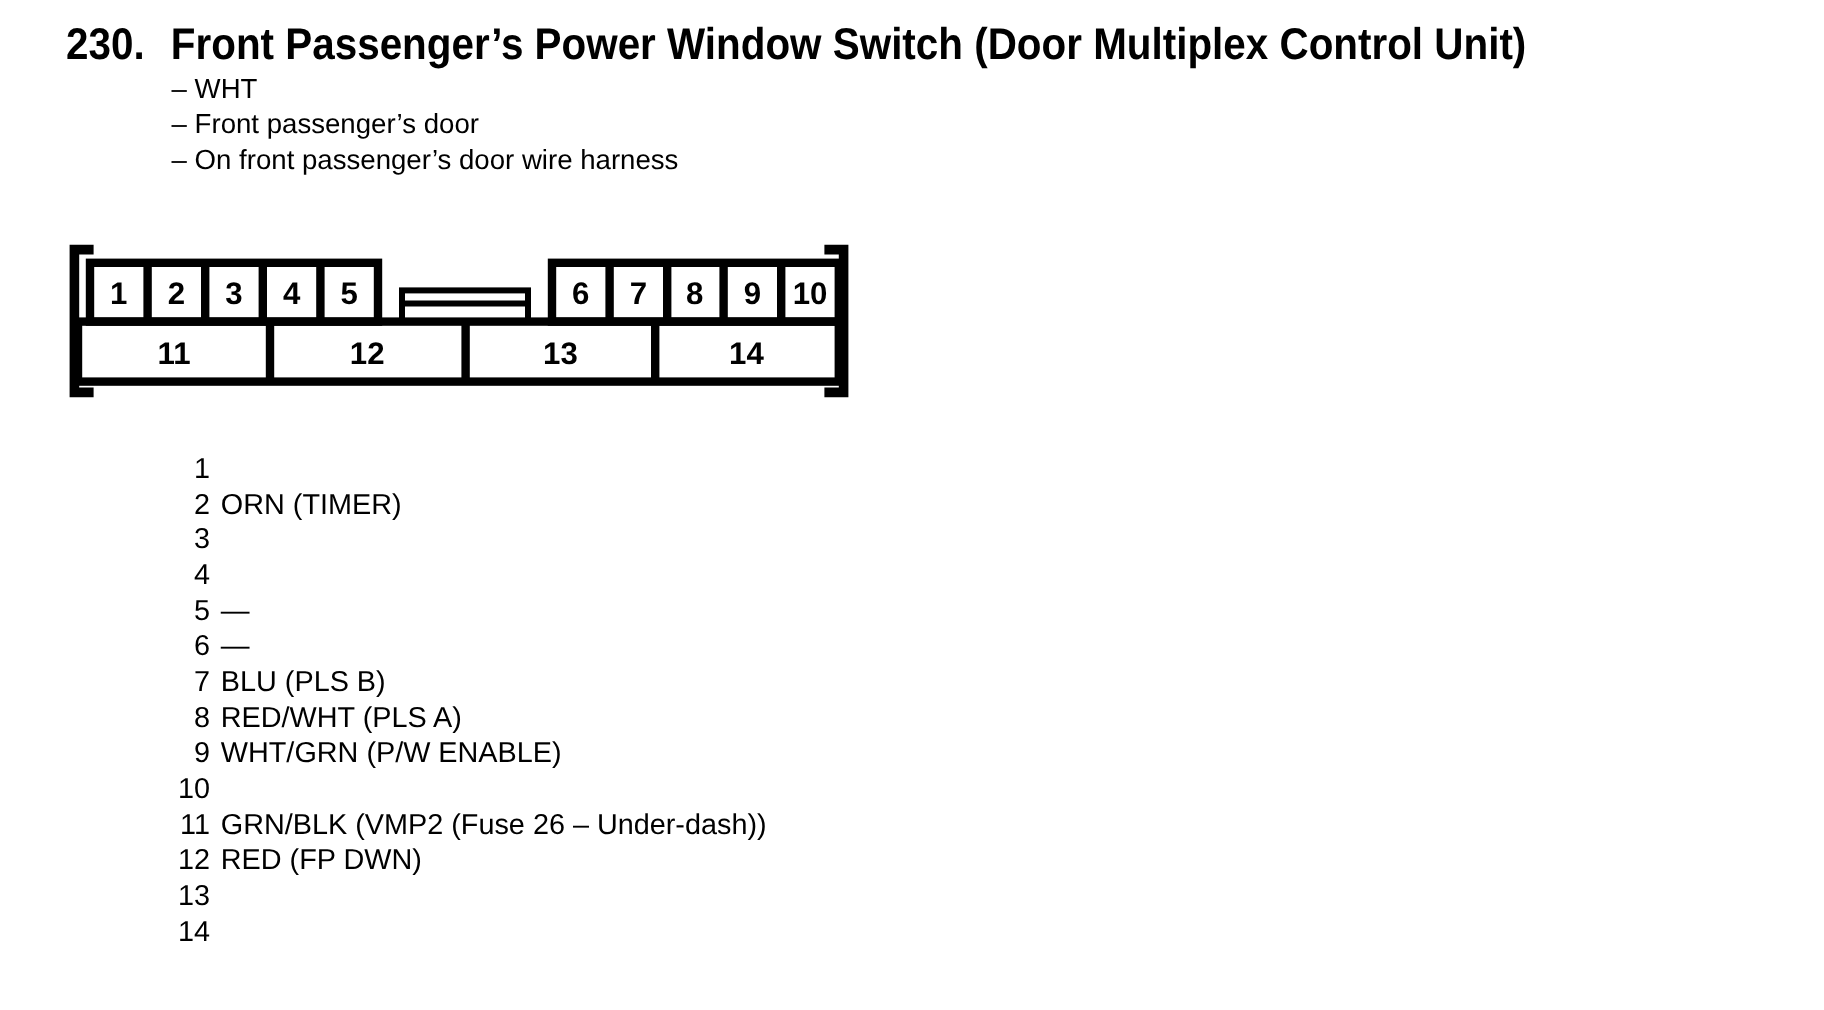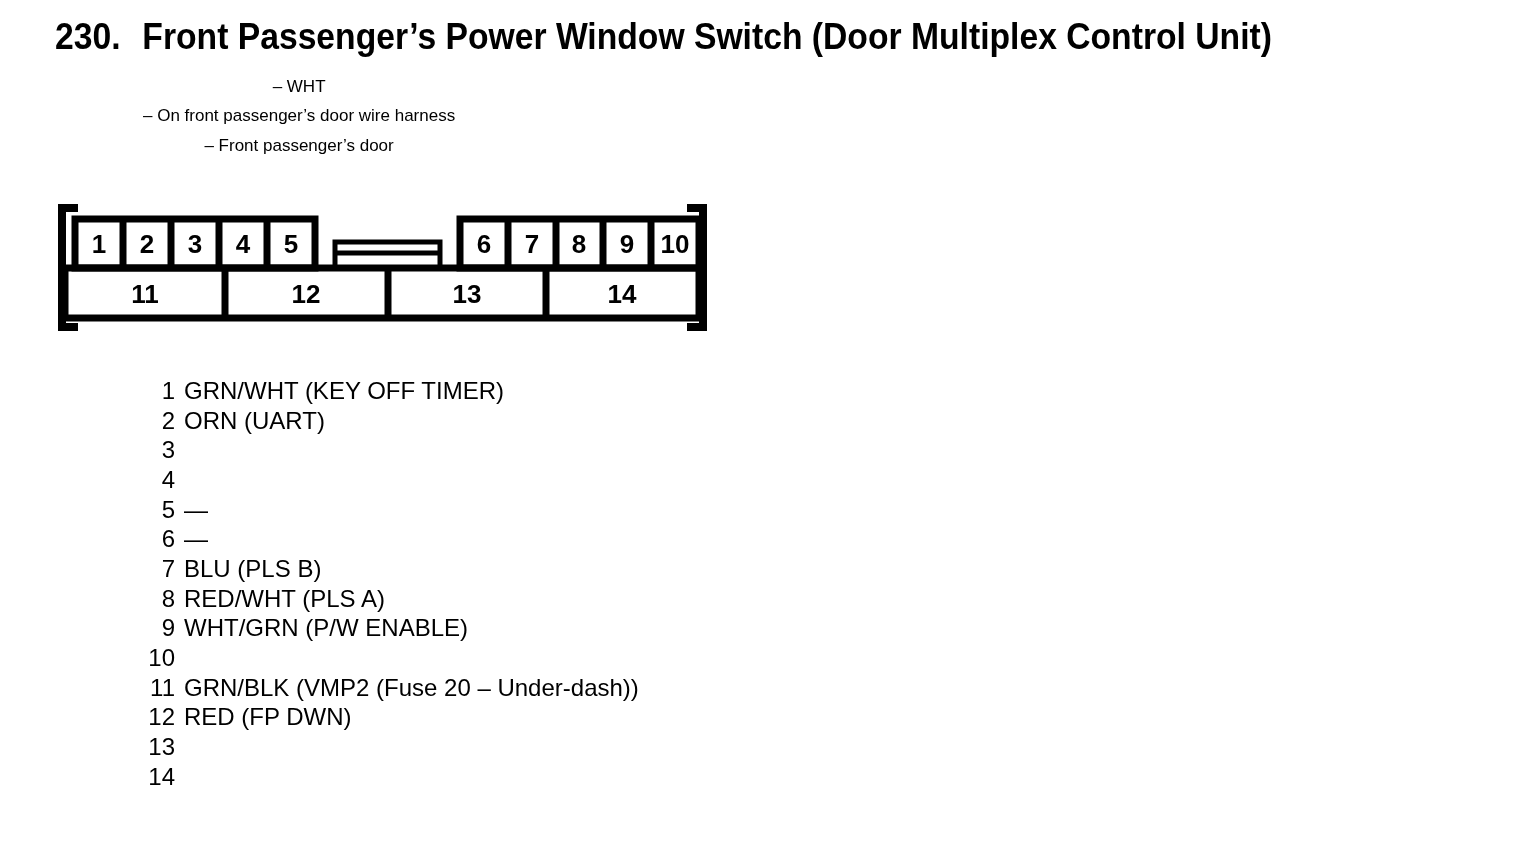--- a/index.html
+++ b/index.html
@@ -28,25 +28,24 @@
     transform: scaleX(0.91);
     transform-origin: 0 0;
   }
   .title-num {
     width: 96px;
     flex: none;
   }
   .notes {
     position: absolute;
     left: 143px;
-    top: 72px;
-    font-size: 17px;
+    top: 60px;
+    font-size: 23px;
     line-height: 29.3px;
     white-space: nowrap;
-    text-align: center;
   }
   .connector-svg {
     position: absolute;
     left: 55px;
     top: 200px;
   }
   .connector-svg text {
     font-family: "Liberation Sans", sans-serif;
     font-size: 26px;
     font-weight: bold;
@@ -75,22 +74,22 @@
 </head>
 <body>
 
 <div class="title-line">
   <span class="title-num">230.</span>
   <span class="title-text">Front Passenger’s Power Window Switch (Door Multiplex Control Unit)</span>
 </div>
 
 <div class="notes">
   <div class="note-line">– WHT</div>
+  <div class="note-line">– Front passenger’s door</div>
   <div class="note-line">– On front passenger’s door wire harness</div>
-  <div class="note-line">– Front passenger’s door</div>
 </div>
 
 <svg class="connector-svg" width="660" height="140" viewBox="0 0 660 140" xmlns="http://www.w3.org/2000/svg">
 
   <path d="M3,4 H23 V12 H11 V123 H23 V131 H3 Z" fill="#000" stroke="none"></path>
   <path d="M652,4 H632 V12 H644 V123 H632 V131 H652 Z" fill="#000" stroke="none"></path>
 
   <g fill="none" stroke="#000000" stroke-width="7">
 
     <rect x="10" y="68" width="634" height="50"></rect>
@@ -130,25 +129,24 @@
     <text x="90" y="103">11</text>
     <text x="251" y="103">12</text>
     <text x="412" y="103">13</text>
     <text x="567" y="103">14</text>
   </g>
 </svg>
 
 <div class="pin-list">
   <div class="pin-row">
     <span class="pin-num">1</span>
-    <span class="pin-desc">GRN/WHT (KEY OFF TIMER)</span>
   </div>
   <div class="pin-row">
     <span class="pin-num">2</span>
-    <span class="pin-desc">ORN (UART)</span>
+    <span class="pin-desc">ORN (TIMER)</span>
   </div>
   <div class="pin-row">
     <span class="pin-num">3</span>
   </div>
   <div class="pin-row">
     <span class="pin-num">4</span>
   </div>
   <div class="pin-row">
     <span class="pin-num">5</span>
     <span class="pin-desc">—</span>
@@ -167,21 +165,21 @@
   </div>
   <div class="pin-row">
     <span class="pin-num">9</span>
     <span class="pin-desc">WHT/GRN (P/W ENABLE)</span>
   </div>
   <div class="pin-row">
     <span class="pin-num">10</span>
   </div>
   <div class="pin-row">
     <span class="pin-num">11</span>
-    <span class="pin-desc">GRN/BLK (VMP2 (Fuse 20 – Under-dash))</span>
+    <span class="pin-desc">GRN/BLK (VMP2 (Fuse 26 – Under-dash))</span>
   </div>
   <div class="pin-row">
     <span class="pin-num">12</span>
     <span class="pin-desc">RED (FP DWN)</span>
   </div>
   <div class="pin-row">
     <span class="pin-num">13</span>
   </div>
   <div class="pin-row">
     <span class="pin-num">14</span>

